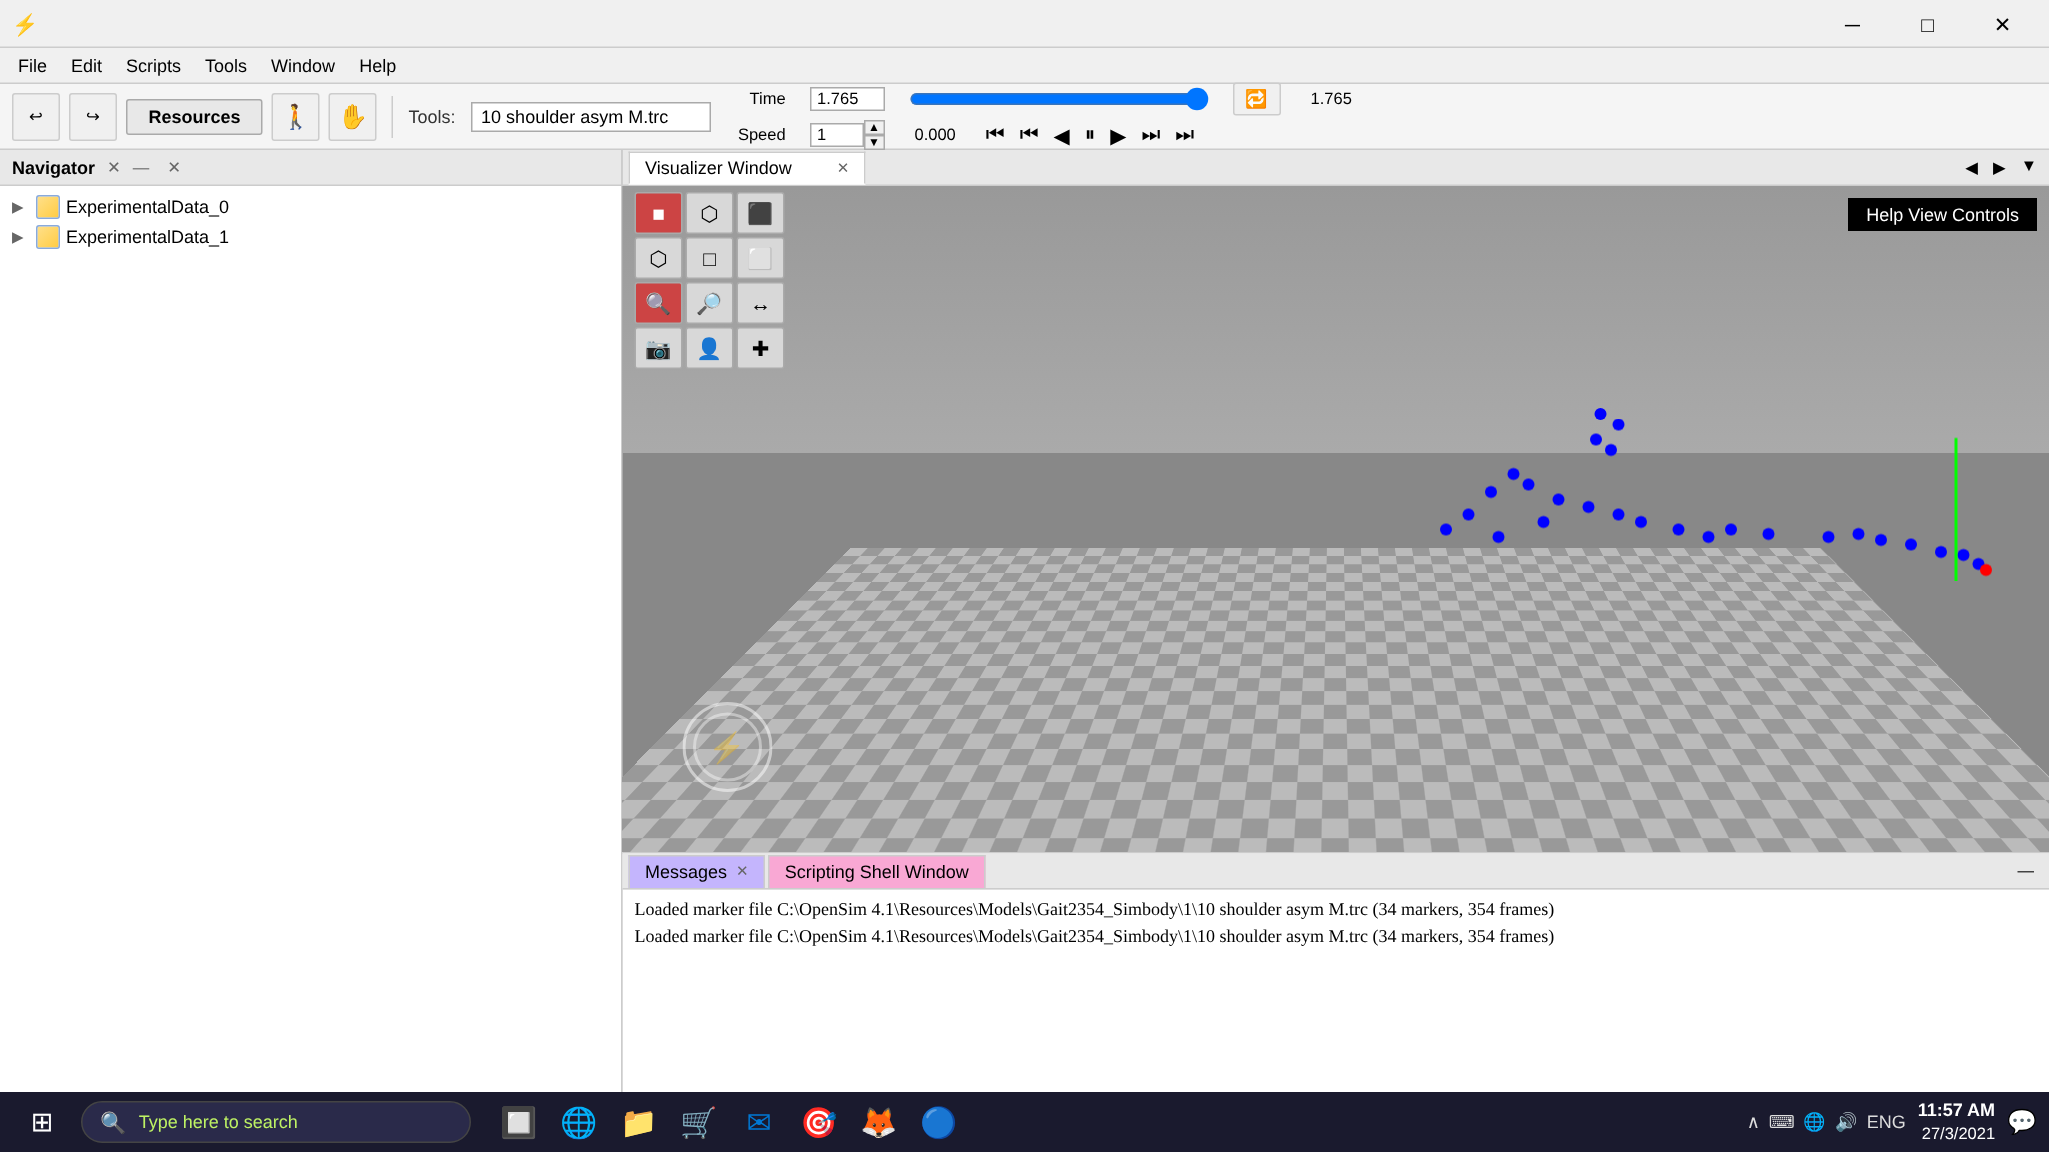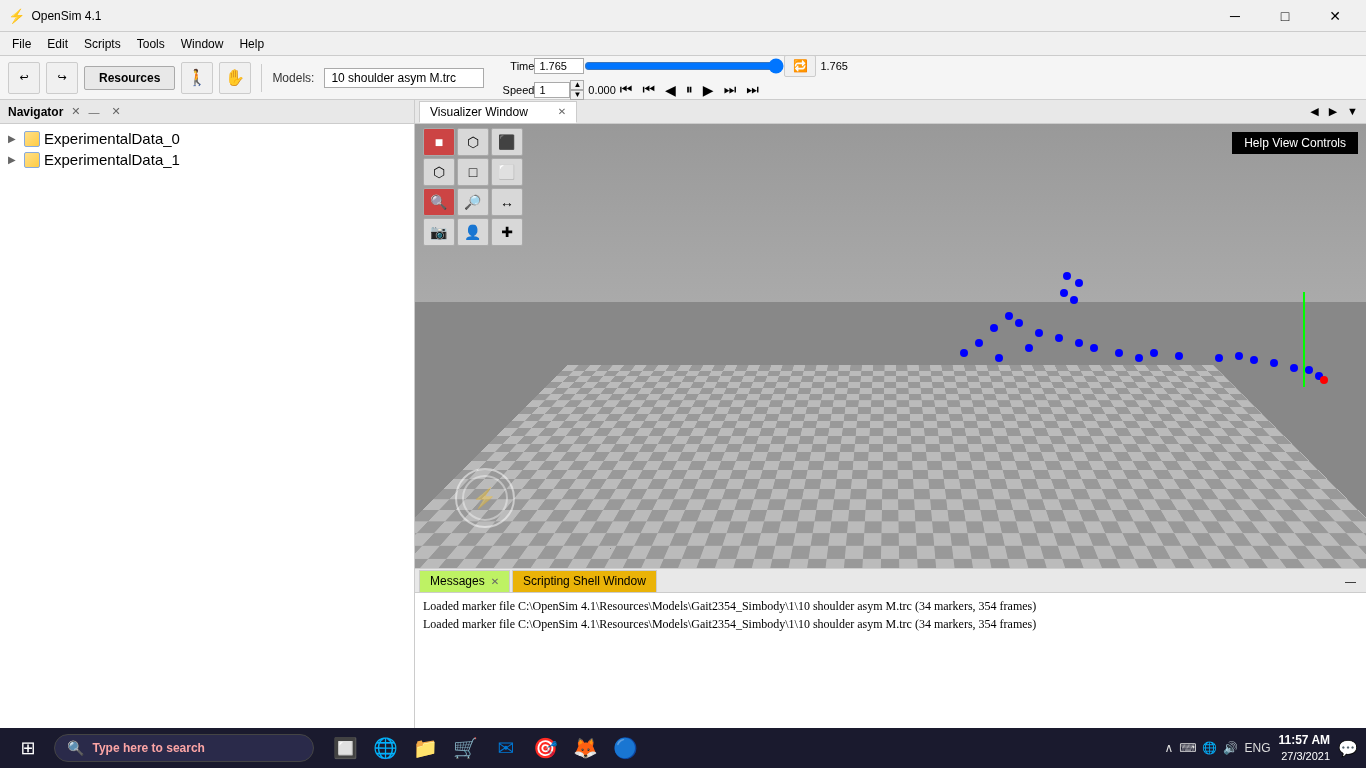--- a/index.html
+++ b/index.html
@@ -67,21 +67,21 @@
       border: 1px solid #aaa;
       border-radius: 2px;
       font-size: 12px;
       cursor: pointer;
       font-weight: bold;
     }
     .toolbar-separator { width: 1px; height: 28px; background: #ccc; margin: 0 4px; }
     .motion-label { font-size: 12px; color: #333; margin-right: 4px; }
     .motion-value { font-size: 12px; background: white; border: 1px solid #aaa; padding: 2px 6px; min-width: 160px; }
     .time-speed-group { display: flex; flex-direction: column; gap: 2px; margin-left: 8px; }
-    .ts-row { display: flex; align-items: center; gap: 0; font-size: 11px; }
+    .ts-row { display: flex; align-items: center; gap: 16px; font-size: 11px; }
     .ts-label { width: 36px; text-align: right; }
     .ts-value-input { width: 50px; border: 1px solid #aaa; background: white; padding: 1px 4px; font-size: 11px; }
     .ts-speed-input { width: 36px; border: 1px solid #aaa; background: white; padding: 1px 4px; font-size: 11px; }
     .time-slider { width: 200px; }
     .ts-end-value { font-size: 11px; margin-left: 4px; }
     .playback-controls { display: flex; align-items: center; gap: 2px; }
     .pb-btn { border: none; background: transparent; cursor: pointer; font-size: 14px; padding: 2px 4px; }
     .speed-spinner { display: flex; flex-direction: column; }
     .speed-spinner-up, .speed-spinner-down { font-size: 8px; background: #f0f0f0; border: 1px solid #aaa; cursor: pointer; line-height: 1; padding: 0 2px; }
 
@@ -110,21 +110,21 @@
       gap: 8px;
     }
     #navigator-title { font-size: 12px; font-weight: bold; text-align: center; }
     .panel-close-btn { margin-left: auto; cursor: pointer; font-size: 11px; color: #666; }
     .panel-maximize-btn { cursor: pointer; font-size: 11px; color: #666; }
     #navigator-content { flex: 1; padding: 4px; overflow-y: auto; }
     .tree-item { display: flex; align-items: center; gap: 4px; padding: 2px 4px; cursor: pointer; }
     .tree-expander { font-size: 10px; color: #666; width: 12px; }
     .tree-icon { width: 16px; height: 16px; background: #d0e8ff; border: 1px solid #88aadd; border-radius: 2px; display: inline-block; }
     .tree-icon-folder { background: linear-gradient(135deg, #ffe08a, #ffcc44); }
-    .tree-label { font-size: 15px; text-align: center; }
+    .tree-label { font-size: 12px; text-align: center; }
 
     
     #right-panel {
       flex: 1;
       display: flex;
       flex-direction: column;
       background: #888;
     }
 
     
@@ -248,30 +248,30 @@
       background: #e8e8e8;
       border-bottom: 1px solid #ccc;
       display: flex;
       align-items: center;
       padding: 0 4px;
       gap: 2px;
     }
     .bottom-tab {
       height: 22px;
       padding: 0 10px;
-      background: #eab308;
+      background: #f9a8d4;
       border: 1px solid #ccc;
       border-bottom: none;
       font-size: 12px;
       cursor: pointer;
       display: flex;
       align-items: center;
       gap: 6px;
     }
-    .bottom-tab.active { background: #bef264; }
+    .bottom-tab.active { background: #c4b5fd; }
     .bottom-maximize-btn { margin-left: auto; font-size: 11px; cursor: pointer; padding: 2px 6px; }
     #bottom-content { flex: 1; overflow-y: auto; padding: 4px 8px; font-size: 12px; font-family: Liberation Serif, serif; }
     .log-line { line-height: 18px; }
 
     
     #taskbar {
       height: 40px;
       background: #1a1a2e;
       position: fixed;
       bottom: 0;
@@ -349,21 +349,20 @@
       top: 0; left: 0; right: 0;
       height: 40%;
       background: linear-gradient(to bottom, #999 0%, #aaa 100%);
     }
   </style>
 </head>
 <body>
 
 <div id="title-bar">
   <span class="app-icon" style="font-size:14px;">⚡</span>
-  <span class="title-text">OpenSim 4.1</span>
   <div class="win-controls">
     <div class="win-btn">─</div>
     <div class="win-btn">□</div>
     <div class="win-btn close">✕</div>
   </div>
 </div>
 
 <div id="menu-bar">
   <span class="menu-item">File</span>
   <span class="menu-item">Edit</span>
@@ -379,21 +378,21 @@
   <div class="toolbar-btn" title="Redo">↪</div>
 
   <button class="simulate-btn">
     <span>Resources</span>
   </button>
   <div class="toolbar-btn" style="font-size:16px;">🚶</div>
   <div class="toolbar-btn" style="font-size:16px;">✋</div>
 
   <div class="toolbar-separator"></div>
 
-  <span class="motion-label">Models:</span>
+  <span class="motion-label">Tools:</span>
   <span class="motion-value">10 shoulder asym M.trc</span>
 
   <div class="time-speed-group">
     <div class="ts-row">
       <span class="ts-label">Time</span>
       <input class="ts-value-input" type="text" value="1.765" style="">
       <input type="range" class="time-slider" min="0" max="1.765" step="0.001" value="1.765" style="">
       <div class="toolbar-btn" style="width:24px;height:22px;font-size:12px;">🔁</div>
       <span class="ts-end-value">1.765</span>
     </div>
@@ -543,21 +542,21 @@
       </div>
     </div>
 
   </div>
 </div>
 
 <div id="taskbar">
   <div class="start-btn">⊞</div>
   <div class="search-bar">
     <span class="search-icon">🔍</span>
-    <span style="color:#fca5a5;font-weight:bold;">Type here to search</span>
+    <span style="color:#bef264;">Type here to search</span>
   </div>
   <div class="taskbar-center">
     <div class="taskbar-icon">🔲</div>
     <div class="taskbar-icon" style="color:#0090ff;">🌐</div>
     <div class="taskbar-icon" style="color:#ffcc00;">📁</div>
     <div class="taskbar-icon" style="color:#0078d4;">🛒</div>
     <div class="taskbar-icon" style="color:#0078d4;">✉</div>
     <div class="taskbar-icon">🎯</div>
     <div class="taskbar-icon">🦊</div>
     <div class="taskbar-icon" style="color:#0078d4;">🔵</div>

